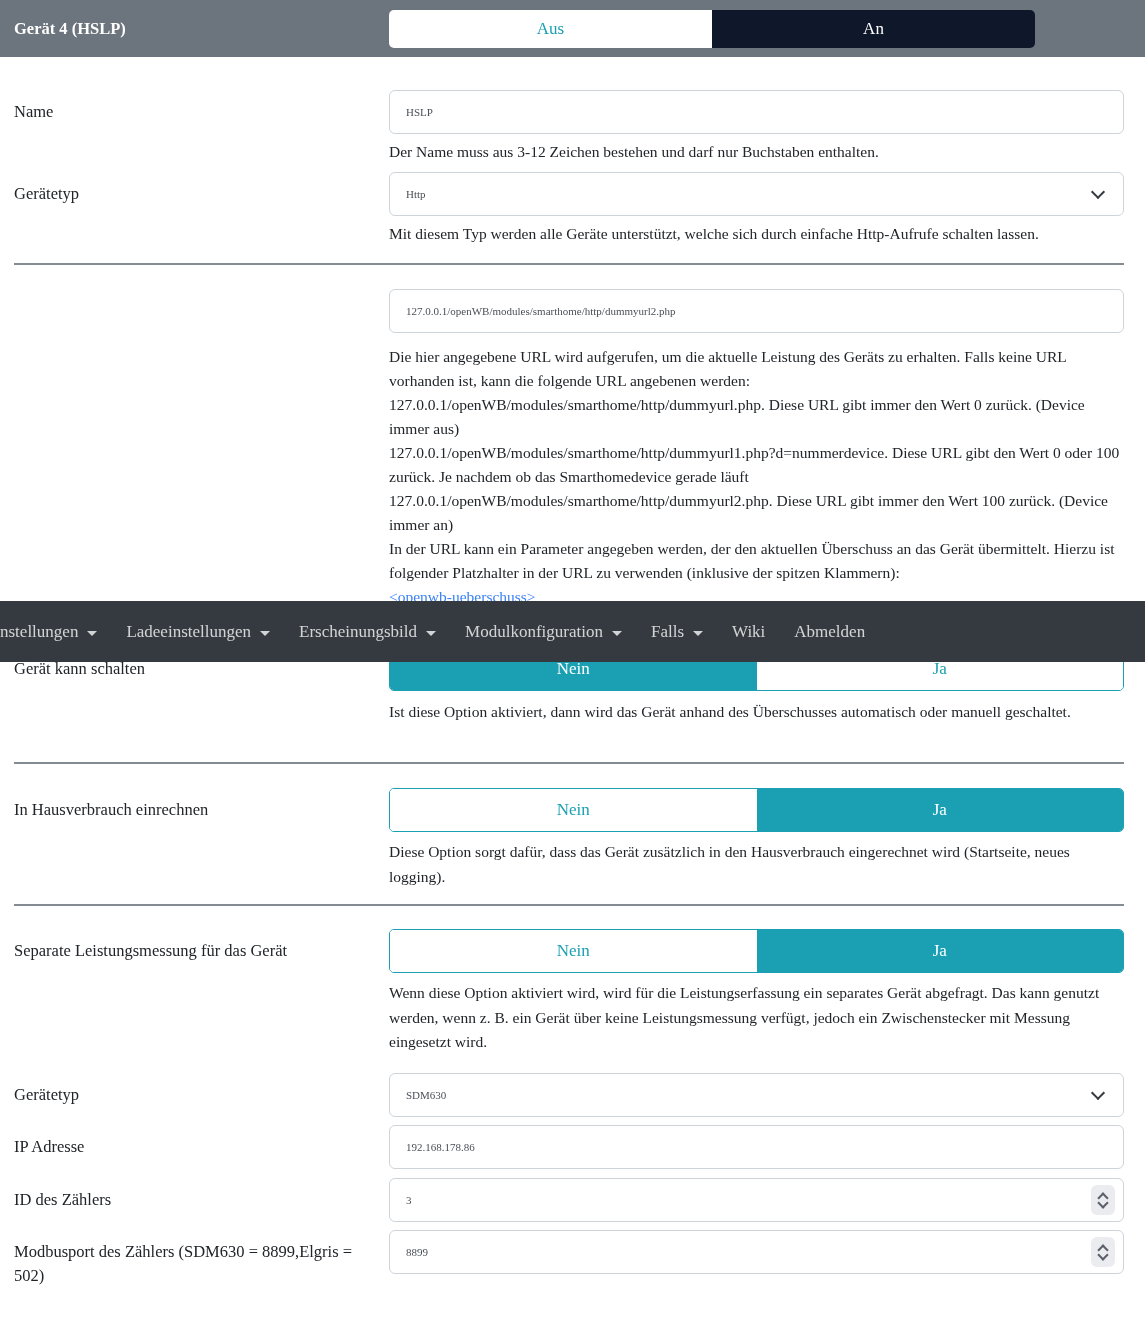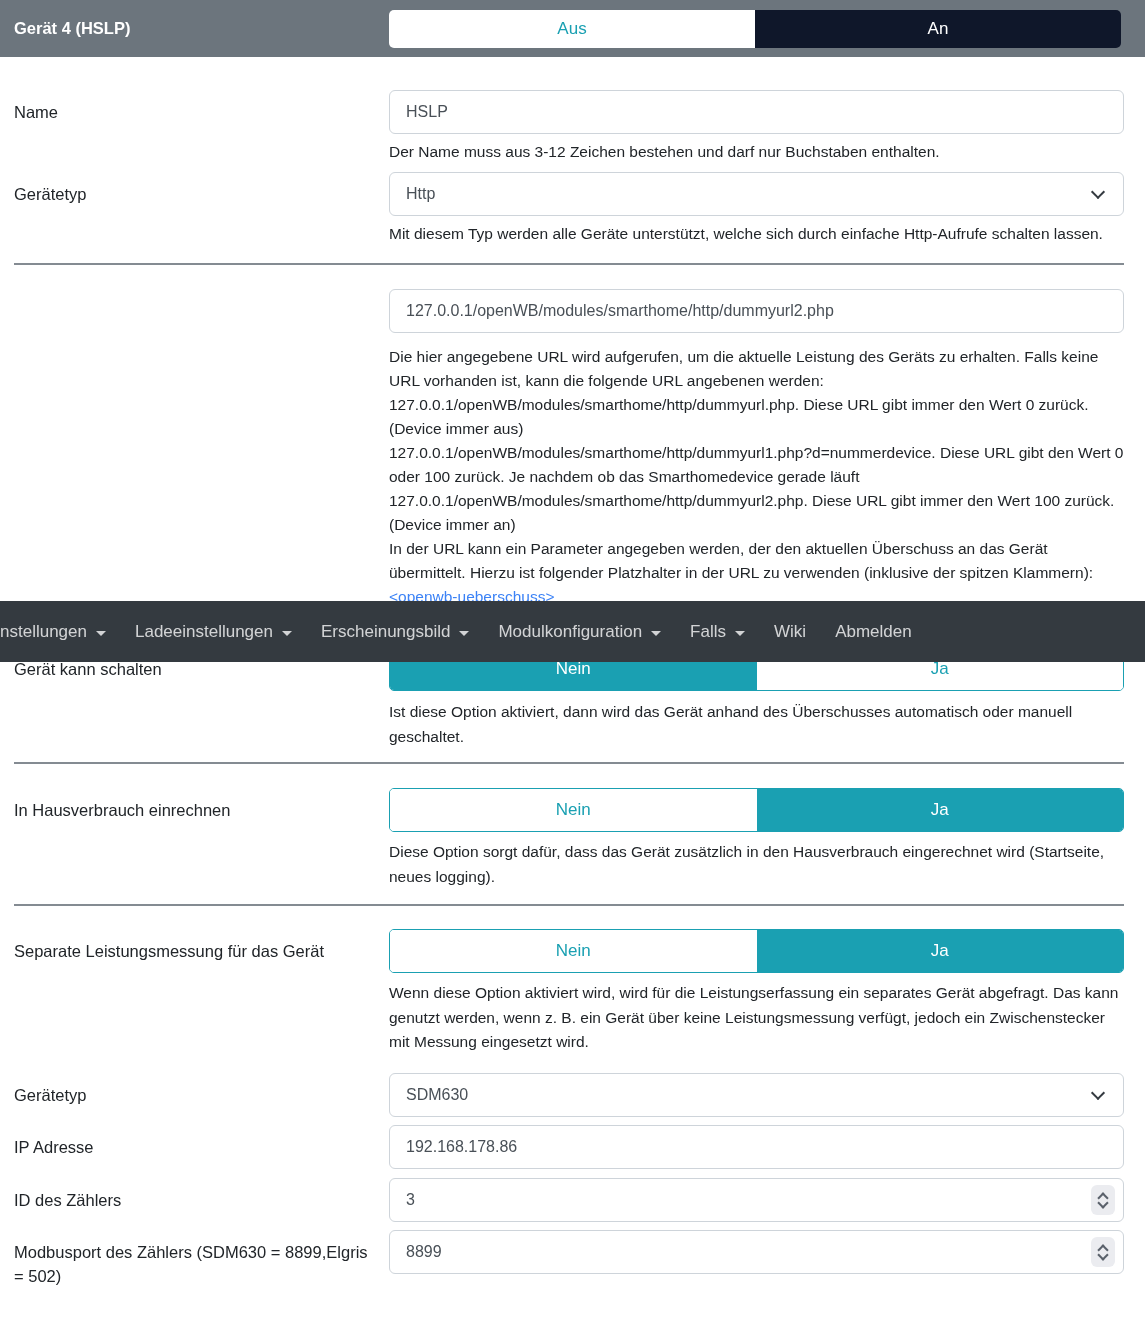--- a/index.html
+++ b/index.html
@@ -2,55 +2,55 @@
 <html><head>
 <meta charset="utf-8">
 <style>
   * { box-sizing: border-box; margin: 0; padding: 0; }
   html,body { background:#fff; }
   .page {
     position: relative;
     width: 1145px;
     height: 1318px;
     background: #fff;
-    font-family: Liberation Sans, sans-serif;
+    font-family: Liberation Serif, serif;
     color: #212529;
     overflow: hidden;
   }
   
   .hdrbar {
     position: absolute; top: 0; left: 0;
     width: 1145px; height: 57px;
     background: #6c757d;
   }
   .hdr-title {
     position: absolute; left: 14px; top: 0; height: 57px;
     display: flex; align-items: center;
     color: #fff; font-size: 16.5px; font-weight: bold;
   }
   
   .toggle { position: absolute; display: flex; border-radius: 5px; overflow: hidden; }
   .toggle .seg {
     flex: 1; display: flex; align-items: center; justify-content: center;
     font-size: 17px; background: #fff; color: #1aa0b2; cursor: pointer;
   }
-  .hdr-toggle { left: 389px; top: 10px; width: 732px; height: 38px; }
+  .hdr-toggle { left: 389px; top: 10px; width: 646px; height: 38px; }
   .hdr-toggle.sel-on  .seg-on  { background: #0f172a; color: #fff; }
   .form-toggle { left: 389px; width: 735px; height: 44px; border: 1px solid #1aa0b2; }
   .form-toggle.sel-no  .seg-no  { background: #1aa0b2; color: #fff; }
   .form-toggle.sel-yes .seg-yes { background: #1aa0b2; color: #fff; }
   
   .flabel {
     position: absolute; left: 14px; width: 365px;
     padding-top: 10px; font-size: 16.5px; line-height: 24px; color: #212529;
   }
   .ctl {
     position: absolute; left: 389px; width: 735px; height: 44px;
     border: 1px solid #ced4da; border-radius: 6px; background: #fff;
-    font-size: 16px; color: #495057;
+    font-size: 11px; color: #495057;
   }
   input.ctl { padding: 0 16px; outline: none; font-family: inherit; }
   .selectbox { display: flex; align-items: center; padding: 8px 16px; cursor: pointer; }
   .selectbox .sel-text { flex: 1; }
   .chev {
     width: 10px; height: 10px; margin-right: 4px; margin-top: -5px;
     border-right: 2px solid #343a40; border-bottom: 2px solid #343a40;
     transform: rotate(45deg);
   }
   .help {

